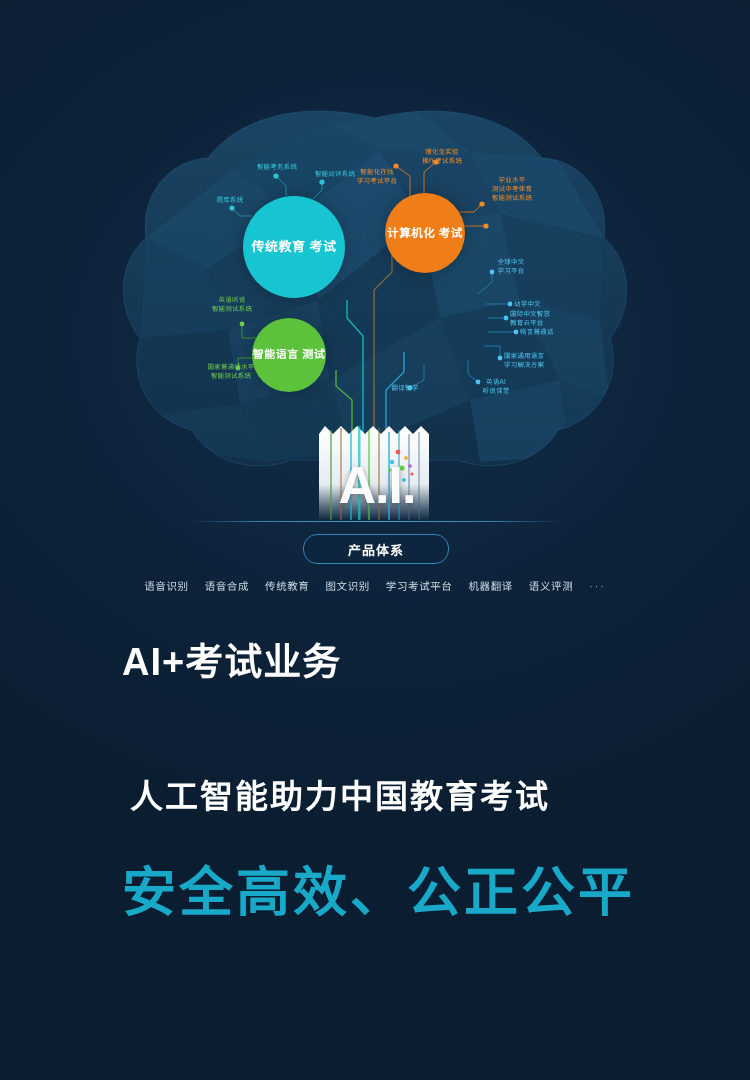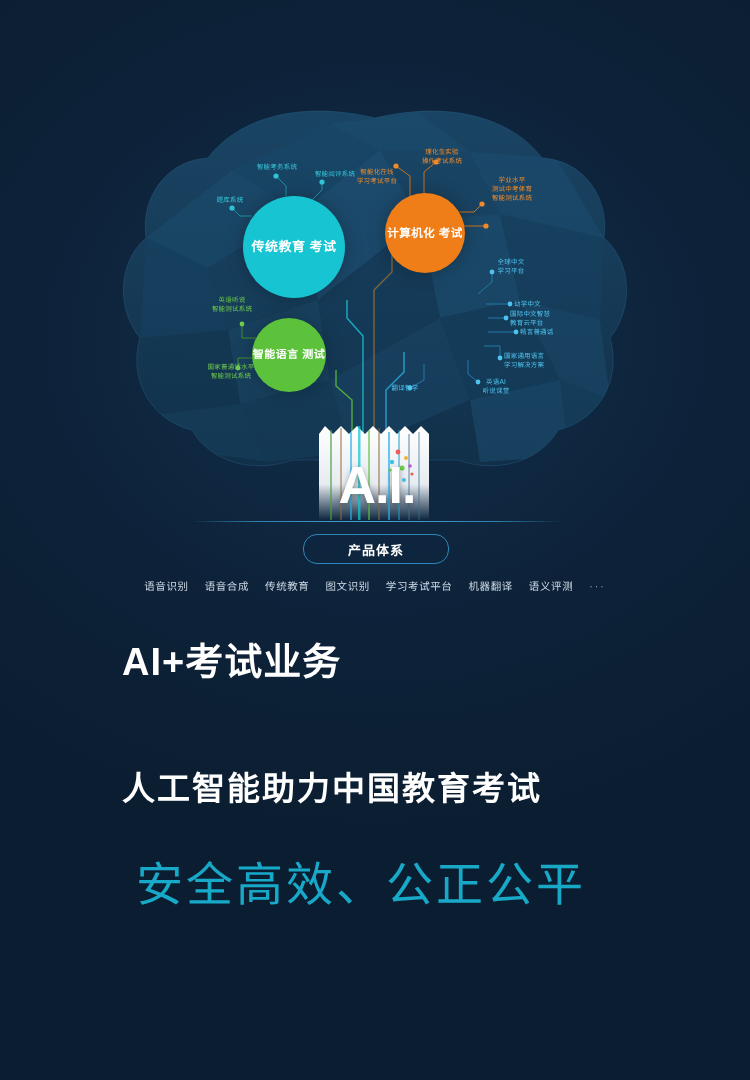--- a/index.html
+++ b/index.html
@@ -84,26 +84,26 @@
   .keywords .kw.dots{color:#8fa3b5;letter-spacing:2px;}
 
   
   .textblock{position:absolute;left:0;top:640px;width:750px;}
   .headline{
     margin:0;padding:0 0 0 122px;
     color:#ffffff;font-size:38px;font-weight:bold;line-height:1.2;
     letter-spacing:1px;
   }
   .sub1{
-    margin:0;padding:76px 0 0 122px;
+    margin:8px;padding:76px 0 0 122px;
     color:#ffffff;font-size:33px;font-weight:bold;letter-spacing:2px;
   }
   .sub2{
-    margin:14px;padding:22px 0 0 122px;
-    color:#18a9c9;font-size:47px;font-weight:normal;letter-spacing:3px;
+    margin:0;padding:22px 0 0 122px;
+    color:#18a9c9;font-size:54px;font-weight:bold;letter-spacing:3px;
   }
 </style>
 </head>
 <body>
 
 <div class="page">
 
   <div class="hero">
 
     <svg width="750" height="620" viewBox="0 0 750 620">

